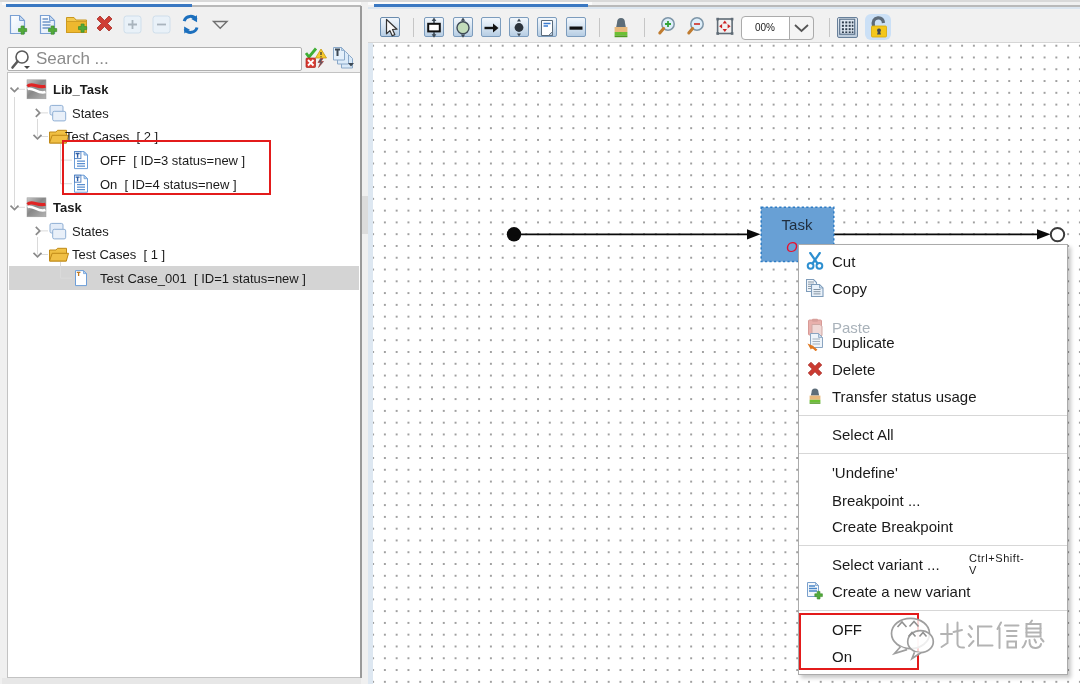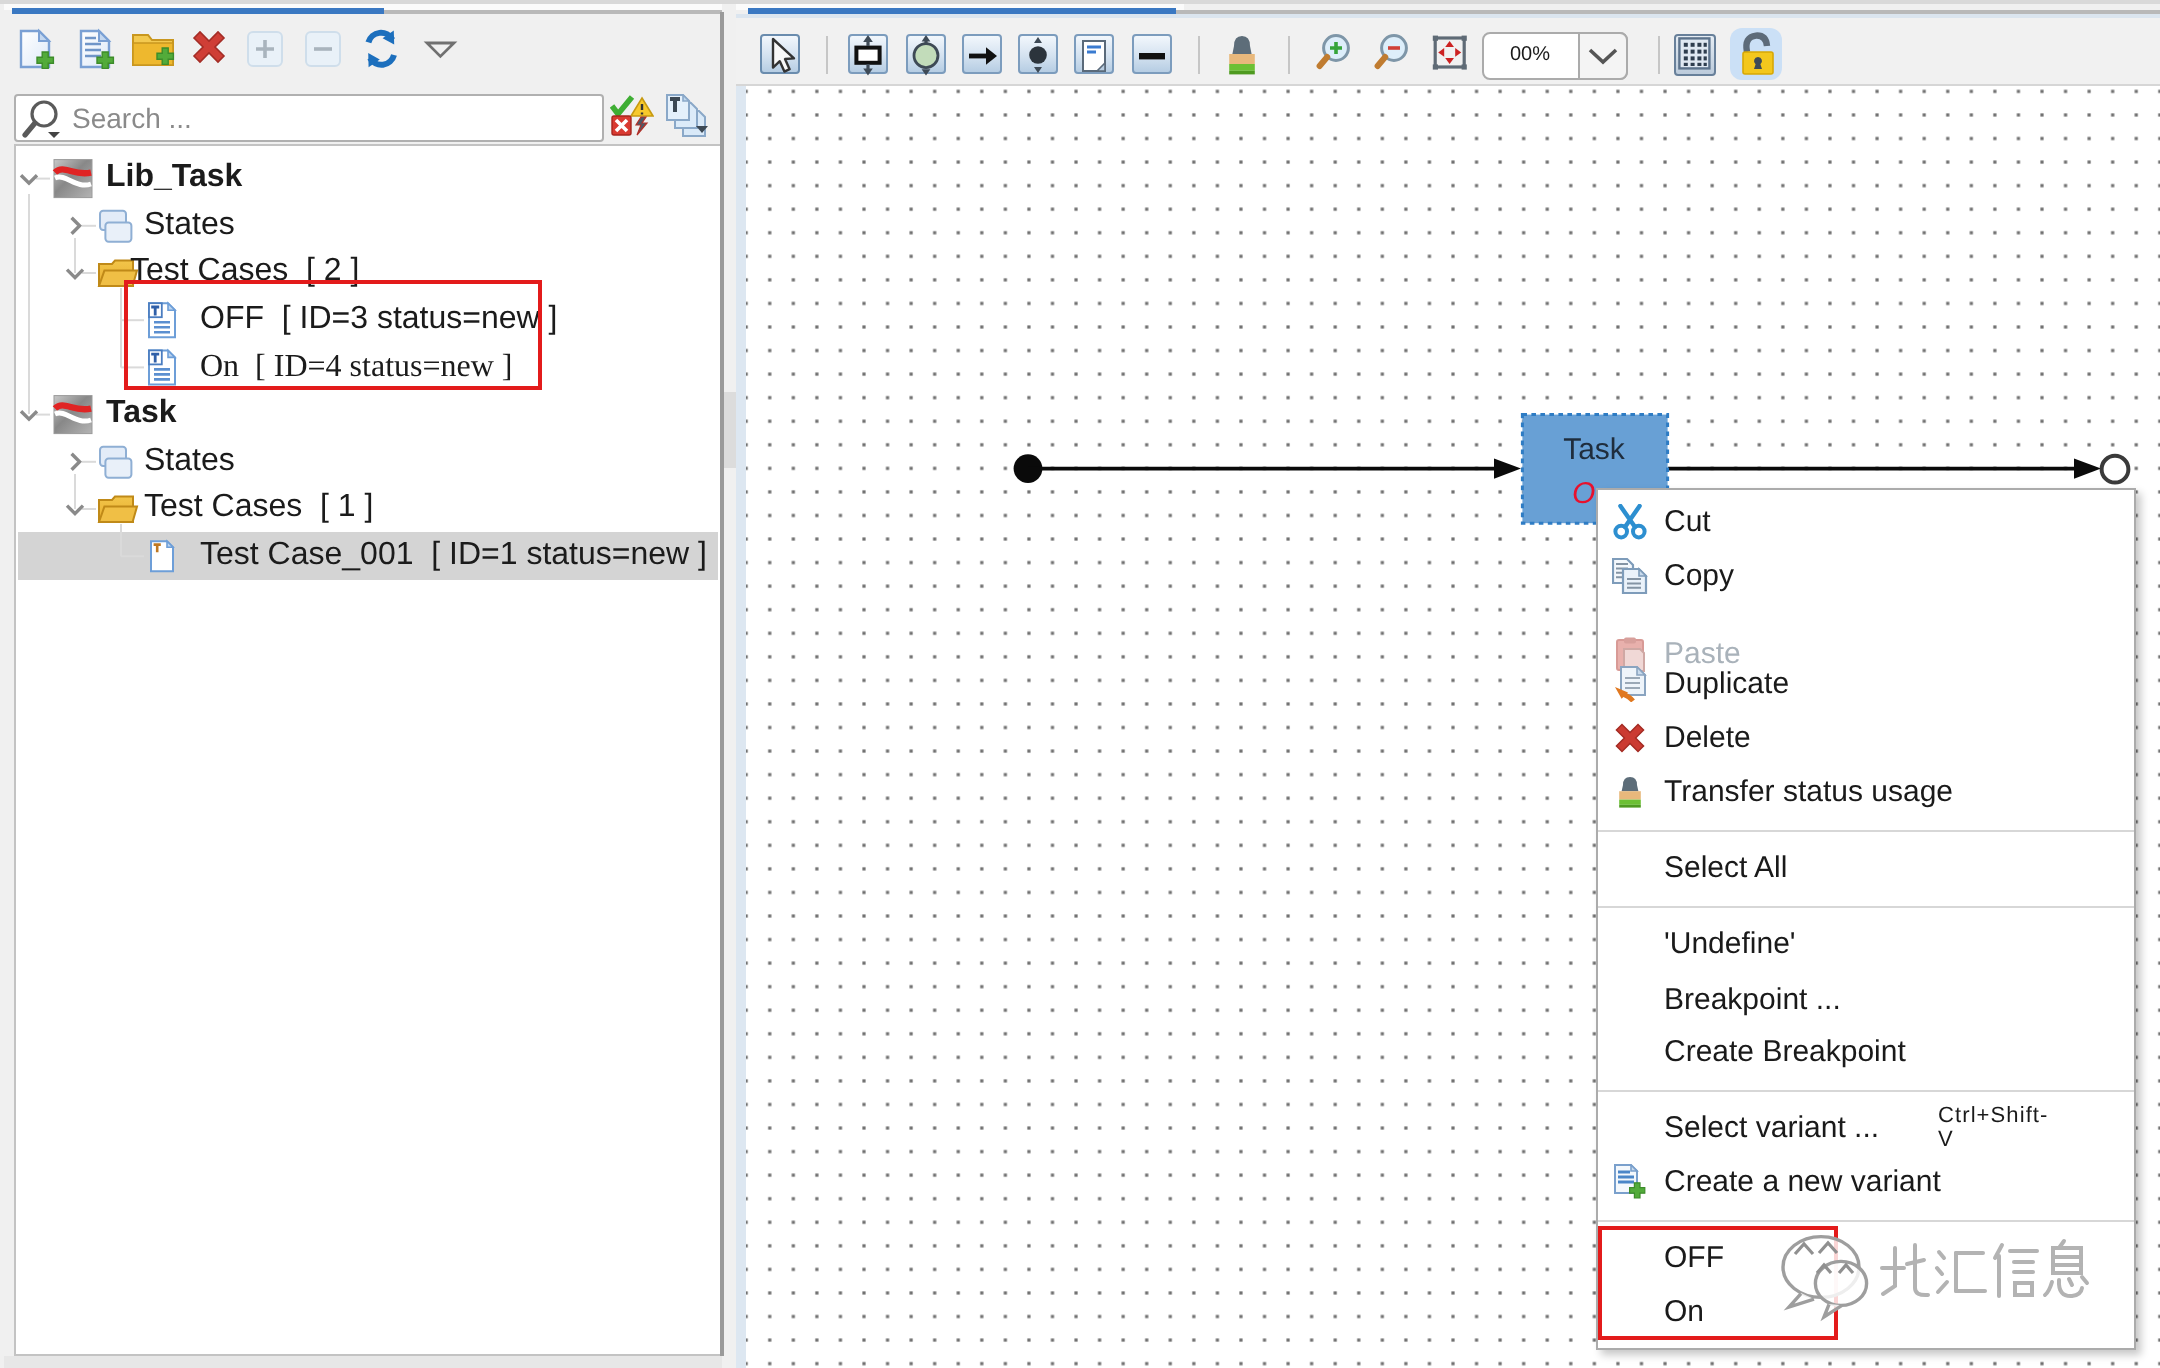--- a/index.html
+++ b/index.html
@@ -18,23 +18,23 @@
   #ltblueR { left:368px; top:6.5px; width:712px; height:2.5px; background:#dbe5ef; }
   
   #treepanel { left:7px; top:72px; width:354px; height:606px; background:#ffffff;
      border:1px solid #c3c3c3; border-right:none; }
   #lpanelborder { left:360px; top:6px; width:1.6px; height:672px; background:#9a9a9a; }
   #leftbottom { left:2px; top:678px; width:359px; height:6px; background:#e7e7e7; }
   
   #searchbox { left:7px; top:46.5px; width:295px; height:24.5px; background:#fff;
      border:1px solid #b0b0b0; border-radius:2px; }
   #searchtext { left:36px; top:49px; width:120px; height:20px; color:#8a8a8a;
-     font-size:14px; line-height:20px; }
-  
-  .trow { position:absolute; left:8px; width:351px; height:23.6px; font-size:16px;
+     font-size:17px; line-height:20px; }
+  
+  .trow { position:absolute; left:8px; width:351px; height:23.6px; font-size:13px;
      color:#1b1b1b; }
   .trow span.lbl { position:absolute; top:50%; transform:translateY(-50%);
      white-space:pre; }
   
   #selrow { left:8.5px; top:266.3px; width:350px; height:23.6px; background:#d4d4d4; }
   
   #canvas { left:369px; top:43px; width:711px; height:641px; background:#ffffff; }
   #dots { left:372px; top:43px; width:708px; height:641px; }
   #canvasblue { left:368px; top:43px; width:4.5px; height:641px; background:#dde7f1; }
   
@@ -241,21 +241,21 @@
       </div>
     <div class="trow" style="top:101.1px;">
         <span class="lbl" style="left:64px;">States</span>
       </div>
     <div class="trow" style="top:124.7px;">
         <span class="lbl" style="left:57px;">Test Cases&nbsp; [ 2 ]</span>
       </div>
     <div class="trow" style="top:148.3px;">
         <span class="lbl" style="left:92px;">OFF&nbsp; [ ID=3 status=new ]</span>
       </div>
-    <div class="trow" style="top:171.9px;font-family:Liberation Serif, serif;">
+    <div class="trow" style="top:171.9px;">
         <span class="lbl" style="left:92px;">On&nbsp; [ ID=4 status=new ]</span>
       </div>
     <div class="trow" style="top:195.5px;">
         <span class="lbl" style="left:45px; font-weight:bold;">Task</span>
       </div>
     <div class="trow" style="top:219.1px;">
         <span class="lbl" style="left:64px;">States</span>
       </div>
     <div class="trow" style="top:242.7px;">
         <span class="lbl" style="left:64px;">Test Cases&nbsp; [ 1 ]</span>

